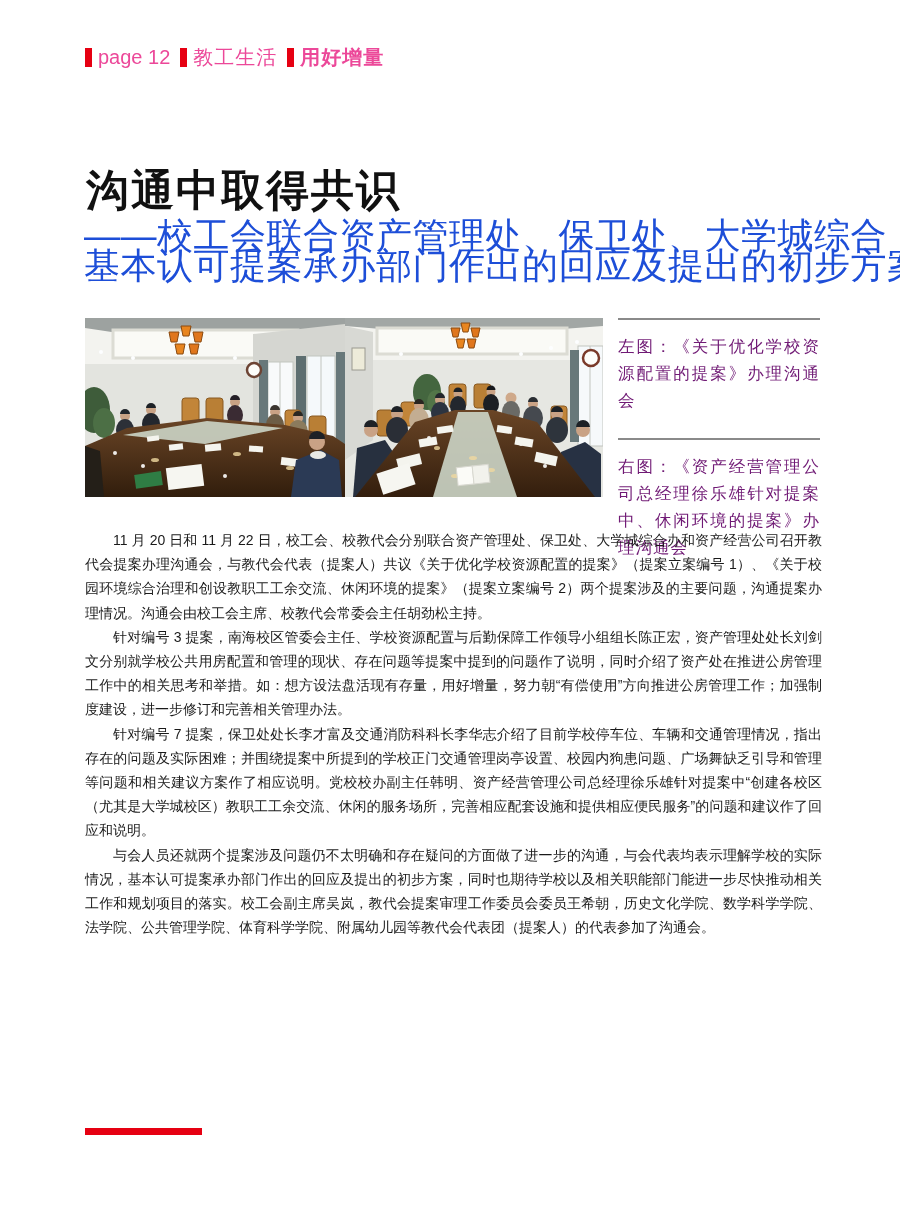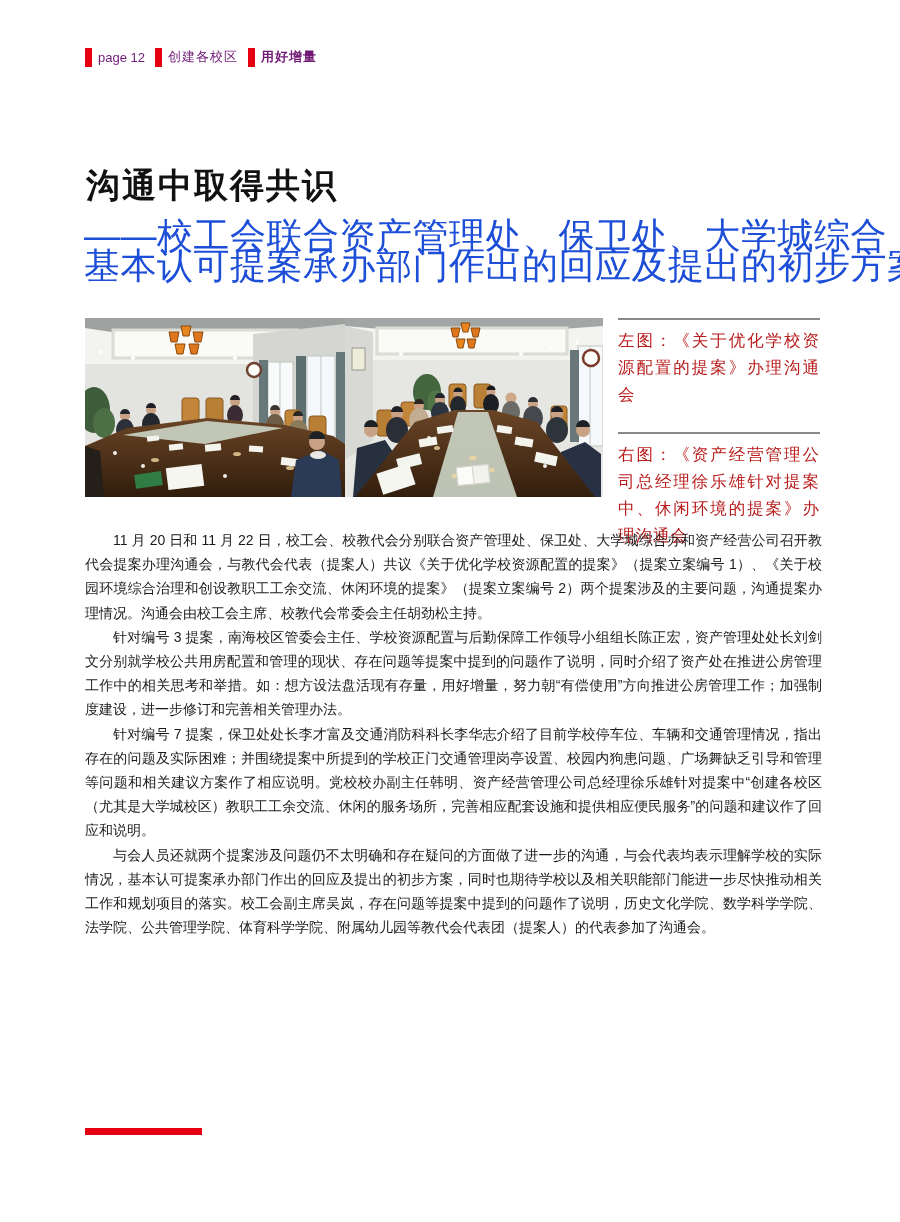--- a/index.html
+++ b/index.html
@@ -12,45 +12,45 @@
   }
   
   .header {
     position:absolute; left:85px; top:46px;
     display:flex; align-items:center; height:22px;
   }
   .red-tick {
     width:7px; height:19px; background:#e60012; margin-right:6px;
     flex:0 0 auto;
   }
-  .hdr-label { font-size:13px; color:#701a75; margin-right:10px; white-space:nowrap; }
+  .hdr-label { font-size:20px; color:#ec4899; margin-right:10px; white-space:nowrap; }
   .hdr-label.cn { letter-spacing:1px; }
   .hdr-label.strong { font-weight:bold; }
   
   .title {
     position:absolute; left:86px; top:166px;
-    font-size:34px; font-weight:bold; letter-spacing:2px;
+    font-size:43px; font-weight:bold; letter-spacing:2px;
     color:#111; line-height:1.15; white-space:nowrap;
   }
   .subtitle {
     position:absolute; left:84px; top:221px;
     font-size:36px; font-weight:normal; color:#1d4ed8;
     line-height:30px; letter-spacing:0.5px; white-space:nowrap;
   }
   
   .media-row { position:absolute; left:85px; top:318px; width:747px; display:flex; }
   .photo { width:260px; height:179px; flex:0 0 auto; overflow:hidden; background:#d9dad5; }
   .photo + .photo { margin-left:13px; width:258px; }
   .photo svg { display:block; width:100%; height:100%; }
   .captions { margin-left:15px; width:202px; flex:0 0 auto; }
   .caption {
-    border-top:2px solid #8a8a8a; padding-top:7px;
+    border-top:2px solid #8a8a8a; padding-top:13px;
     font-family:"DejaVu Serif","Liberation Serif",serif;
     font-size:16.5px; line-height:27px; letter-spacing:1px;
-    color:#b91c1c; text-align:justify;
+    color:#701a75; text-align:justify;
   }
   .caption + .caption { margin-top:24px; }
   
   .body-text {
     position:absolute; left:85px; top:528px; width:737px;
     font-size:14px; line-height:24.2px; text-align:justify;
     color:#1a1a1a;
   }
   .body-text p { margin:0; text-indent:2em; }
   
@@ -61,21 +61,21 @@
 </style>
 </head>
 <body>
 
 <div class="page">
 
   <div class="header">
     <span class="red-tick"></span>
     <span class="hdr-label">page 12</span>
     <span class="red-tick"></span>
-    <span class="hdr-label cn">创建各校区</span>
+    <span class="hdr-label cn">教工生活</span>
     <span class="red-tick"></span>
     <span class="hdr-label cn strong">用好增量</span>
   </div>
 
   <h1 class="title" style="margin:0">沟通中取得共识</h1>
   <div class="subtitle">
     <div>——校工会联合资产管理处、保卫处、大学城综合</div>
     <div>基本认可提案承办部门作出的回应及提出的初步方案</div>
   </div>
 
@@ -304,18 +304,18 @@
     <aside class="captions">
       <div class="caption">左图：《关于优化学校资源配置的提案》办理沟通会</div>
       <div class="caption">右图：《资产经营管理公司总经理徐乐雄针对提案中、休闲环境的提案》办理沟通会</div>
     </aside>
   </div>
 
   <main class="body-text">
     <p>11 月 20 日和 11 月 22 日，校工会、校教代会分别联合资产管理处、保卫处、大学城综合办和资产经营公司召开教代会提案办理沟通会，与教代会代表（提案人）共议《关于优化学校资源配置的提案》（提案立案编号 1）、《关于校园环境综合治理和创设教职工工余交流、休闲环境的提案》（提案立案编号 2）两个提案涉及的主要问题，沟通提案办理情况。沟通会由校工会主席、校教代会常委会主任胡劲松主持。</p>
     <p>针对编号 3 提案，南海校区管委会主任、学校资源配置与后勤保障工作领导小组组长陈正宏，资产管理处处长刘剑文分别就学校公共用房配置和管理的现状、存在问题等提案中提到的问题作了说明，同时介绍了资产处在推进公房管理工作中的相关思考和举措。如：想方设法盘活现有存量，用好增量，努力朝“有偿使用”方向推进公房管理工作；加强制度建设，进一步修订和完善相关管理办法。</p>
     <p>针对编号 7 提案，保卫处处长李才富及交通消防科科长李华志介绍了目前学校停车位、车辆和交通管理情况，指出存在的问题及实际困难；并围绕提案中所提到的学校正门交通管理岗亭设置、校园内狗患问题、广场舞缺乏引导和管理等问题和相关建议方案作了相应说明。党校校办副主任韩明、资产经营管理公司总经理徐乐雄针对提案中“创建各校区（尤其是大学城校区）教职工工余交流、休闲的服务场所，完善相应配套设施和提供相应便民服务”的问题和建议作了回应和说明。</p>
-    <p>与会人员还就两个提案涉及问题仍不太明确和存在疑问的方面做了进一步的沟通，与会代表均表示理解学校的实际情况，基本认可提案承办部门作出的回应及提出的初步方案，同时也期待学校以及相关职能部门能进一步尽快推动相关工作和规划项目的落实。校工会副主席吴岚，存在问题等提案中提到的问题作了说明，历史文化学院、数学科学学院、法学院、公共管理学院、体育科学学院、附属幼儿园等教代会代表团（提案人）的代表参加了沟通会。</p>
+    <p>与会人员还就两个提案涉及问题仍不太明确和存在疑问的方面做了进一步的沟通，与会代表均表示理解学校的实际情况，基本认可提案承办部门作出的回应及提出的初步方案，同时也期待学校以及相关职能部门能进一步尽快推动相关工作和规划项目的落实。校工会副主席吴岚，教代会提案审理工作委员会委员王希朝，历史文化学院、数学科学学院、法学院、公共管理学院、体育科学学院、附属幼儿园等教代会代表团（提案人）的代表参加了沟通会。</p>
   </main>
 
   <div class="footer-bar"></div>
 
 </div>
 
 </body></html>

